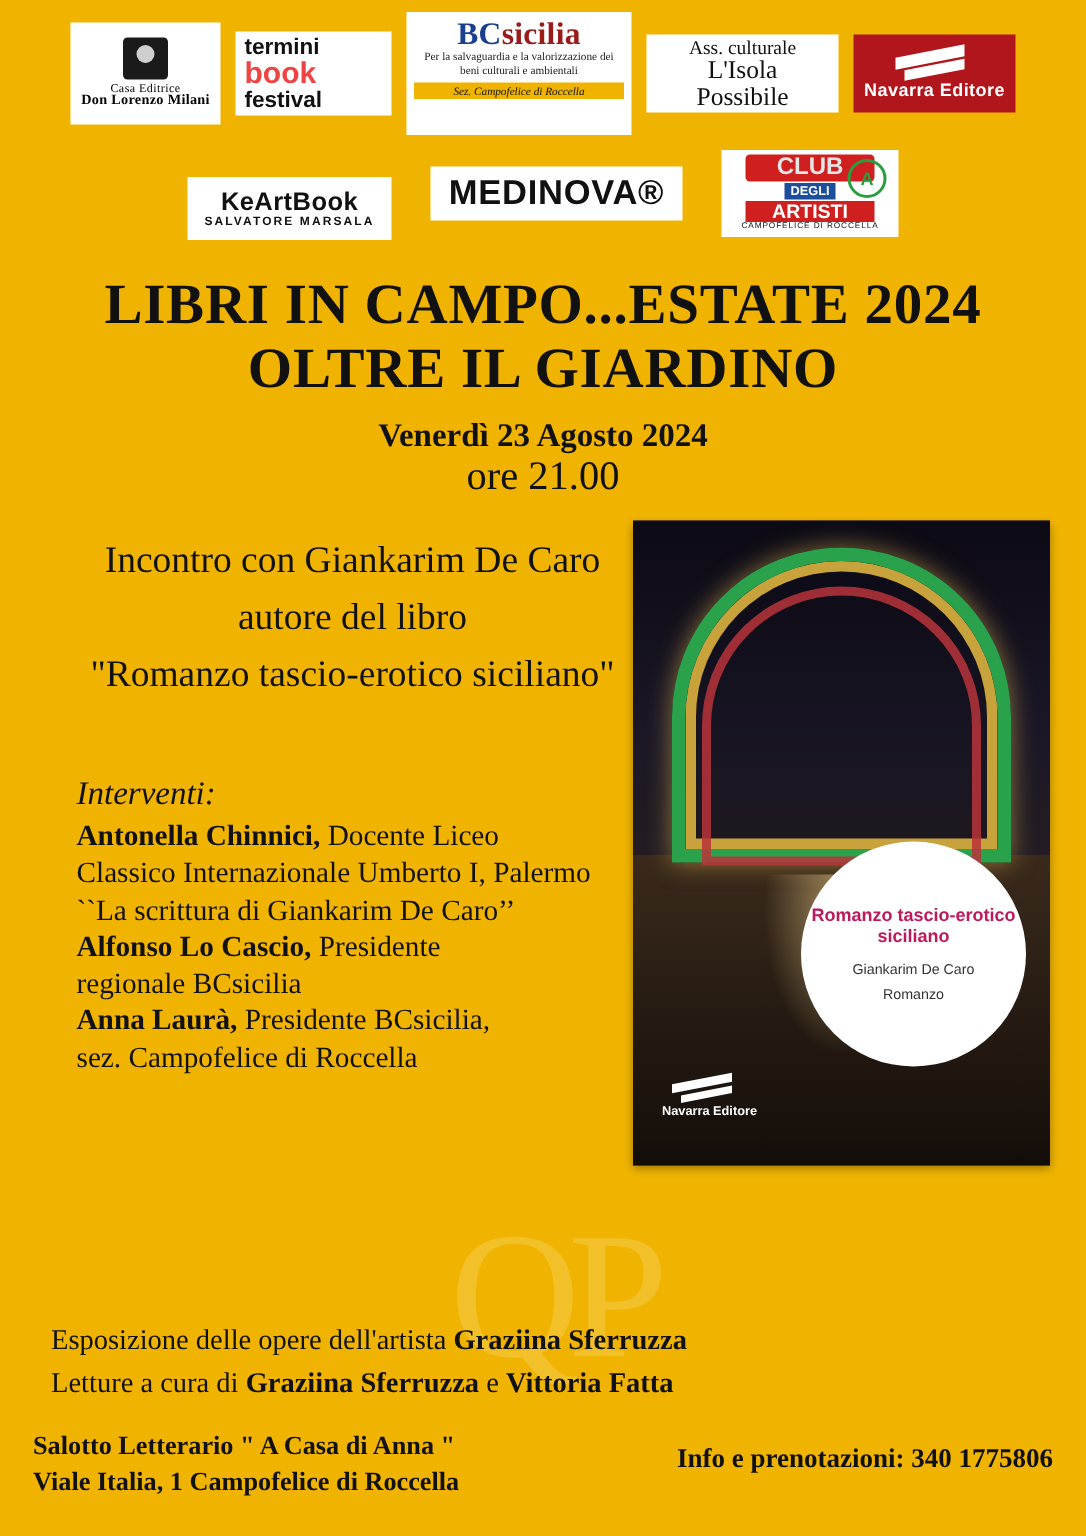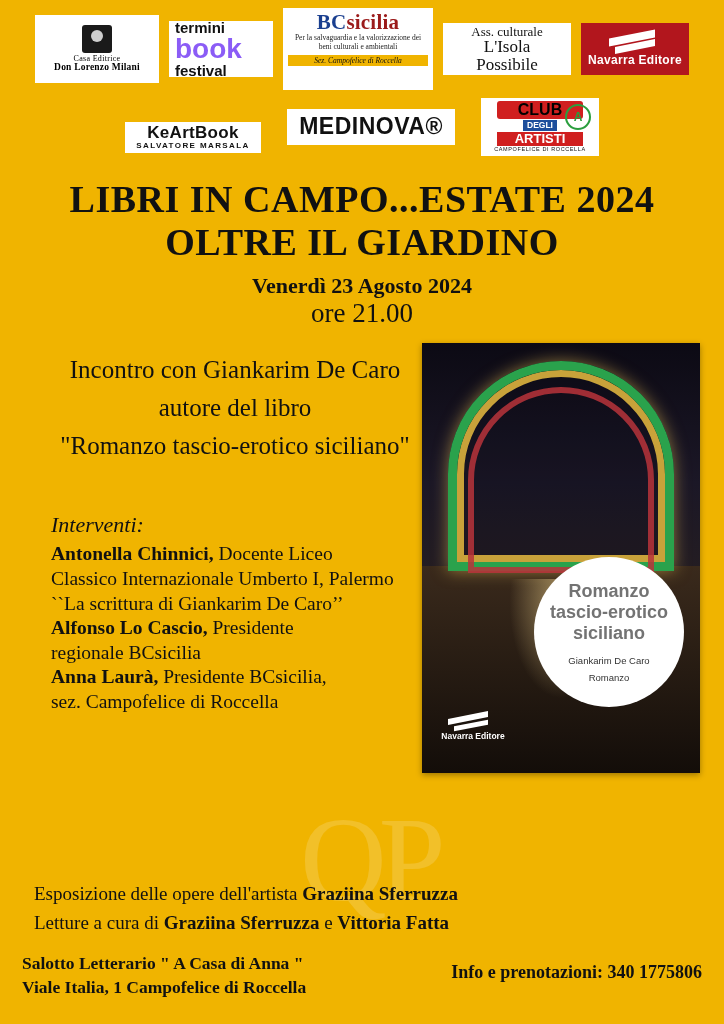--- a/index.html
+++ b/index.html
@@ -39,21 +39,21 @@
     display: flex;
     flex-direction: column;
     align-items: center;
     justify-content: center;
     text-align: center;
     line-height: 1.02;
   }
 
   
   .logo-milani {
-    width: 124px; height: 68px;
+    width: 100px; height: 68px;
     padding: 3px 4px;
     font-family: "Liberation Serif", serif;
   }
   .logo-milani .portrait {
     width: 30px; height: 28px;
     background: #1a1a1a;
     border-radius: 3px;
     margin-bottom: 2px;
     position: relative;
   }
@@ -70,21 +70,21 @@
 
   
   .logo-termini {
     width: 104px; height: 56px;
     padding: 4px 6px;
     font-family: "Liberation Sans", sans-serif;
     align-items: flex-start;
     text-align: left;
   }
   .logo-termini .t1 { font-size: 15px; font-weight: bold; color: #111; line-height: 1.0;}
-  .logo-termini .t2 { font-size: 28px; font-weight: bold; color: #8b5cf6; line-height: 1.0;}
+  .logo-termini .t2 { font-size: 20px; font-weight: bold; color: #ef4444; line-height: 1.0;}
   .logo-termini .t3 { font-size: 15px; font-weight: bold; color: #111; line-height: 1.05;}
 
   
   .logo-bc {
     width: 150px; height: 82px;
     padding: 4px 5px;
     justify-content: flex-start;
   }
   .logo-bc .bc1 { font-size: 21px; font-weight: bold; color: #9b1b1b; letter-spacing: .2px; }
   .logo-bc .bc1 .blue { color: #1a3f8f; }
@@ -126,21 +126,21 @@
     content: "";
     position: absolute; left: 6px; top: 11px;
     width: 40px; height: 7px;
     background: #ffffff;
     transform: skewY(-11deg);
   }
   .logo-navarra .n1 { font-size: 12px; font-weight: bold; letter-spacing: .3px; }
 
   
   .logo-keart {
-    width: 136px; height: 31px;
+    width: 136px; height: 42px;
     padding: 2px 4px;
     font-family: "Liberation Sans", sans-serif;
     margin-top: 20px;
   }
   .logo-keart .k1 { font-size: 17px; font-weight: bold; color: #111; letter-spacing: .3px; }
   .logo-keart .k2 { font-size: 8px; font-weight: bold; color: #111; letter-spacing: 1.4px; }
 
   
   .logo-medinova {
     width: 168px; height: 36px;
@@ -151,21 +151,21 @@
 
   
   .logo-club {
     width: 118px; height: 58px;
     background: #ffffff;
     padding: 2px 3px;
     font-family: "Liberation Sans", sans-serif;
     position: relative;
   }
   .logo-club .c1 {
-    background: #d01f1f; color: #000000; font-size: 16px; font-weight: bold;
+    background: #d01f1f; color: #e5e5e5; font-size: 16px; font-weight: bold;
     padding: 0 21px; border-radius: 3px; line-height: 1.15;
   }
   .logo-club .c2 {
     background: #1d4e9c; color: #ffffff; font-size: 8.5px; font-weight: bold;
     padding: 0 4px; margin-top: 1px; line-height: 1.2;
   }
   .logo-club .c3 {
     background: #d01f1f; color: #ffffff; font-size: 13px; font-weight: bold;
     padding: 0 18px; margin-top: 1px; line-height: 1.15;
   }
@@ -295,21 +295,21 @@
     display: flex;
     flex-direction: column;
     align-items: center;
     justify-content: center;
     text-align: center;
     padding: 6px;
     box-sizing: border-box;
   }
   .cover .bubble .bt {
     font-family: "Liberation Sans", sans-serif;
-    font-size: 18px; font-weight: bold; color: #737373; line-height: 1.18;
+    font-size: 12px; font-weight: bold; color: #be185d; line-height: 1.18;
   }
   .cover .bubble .ba {
     font-family: "Liberation Sans", sans-serif;
     font-size: 9.5px; color: #333; margin-top: 10px;
   }
   .cover .bubble .bg {
     font-family: "Liberation Sans", sans-serif;
     font-size: 9.5px; color: #333; margin-top: 6px;
   }
   .cover .pub {

